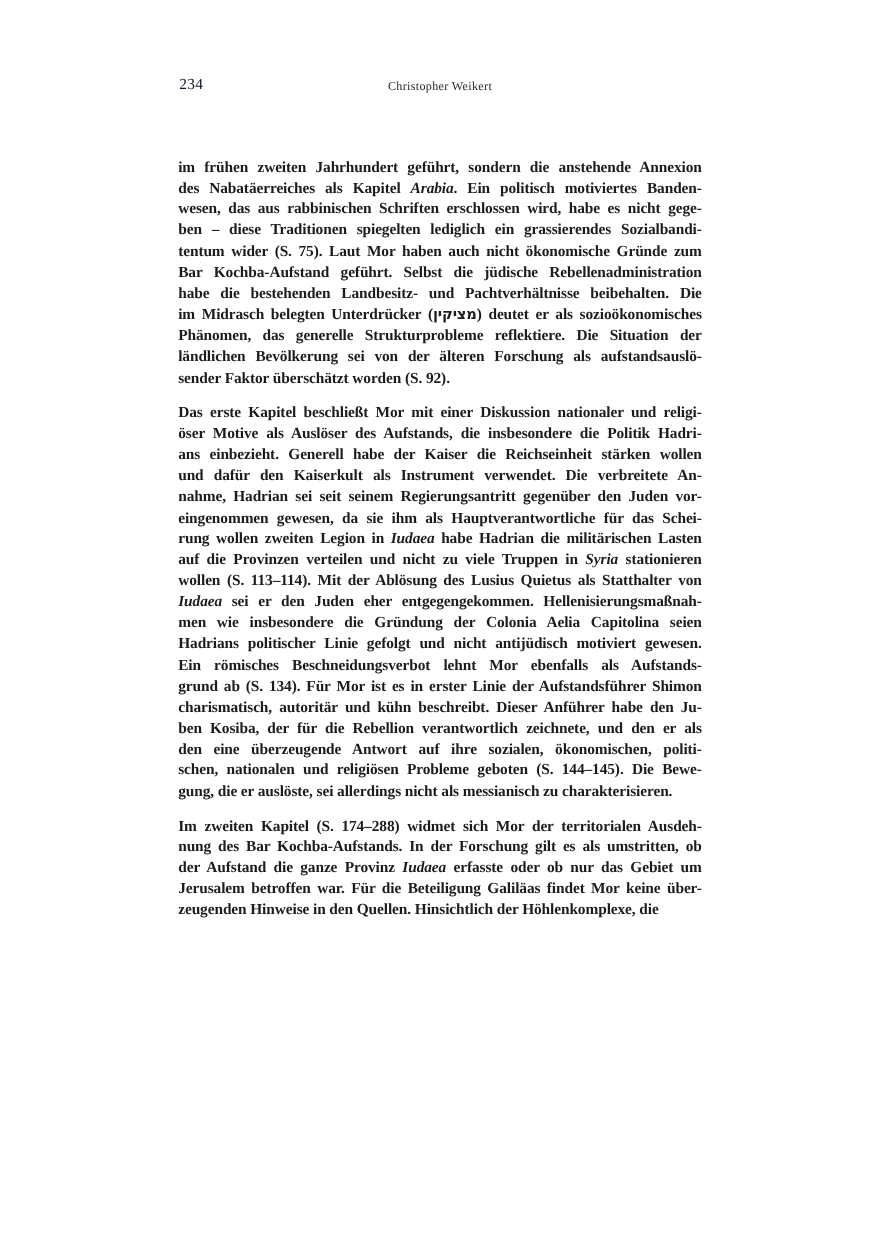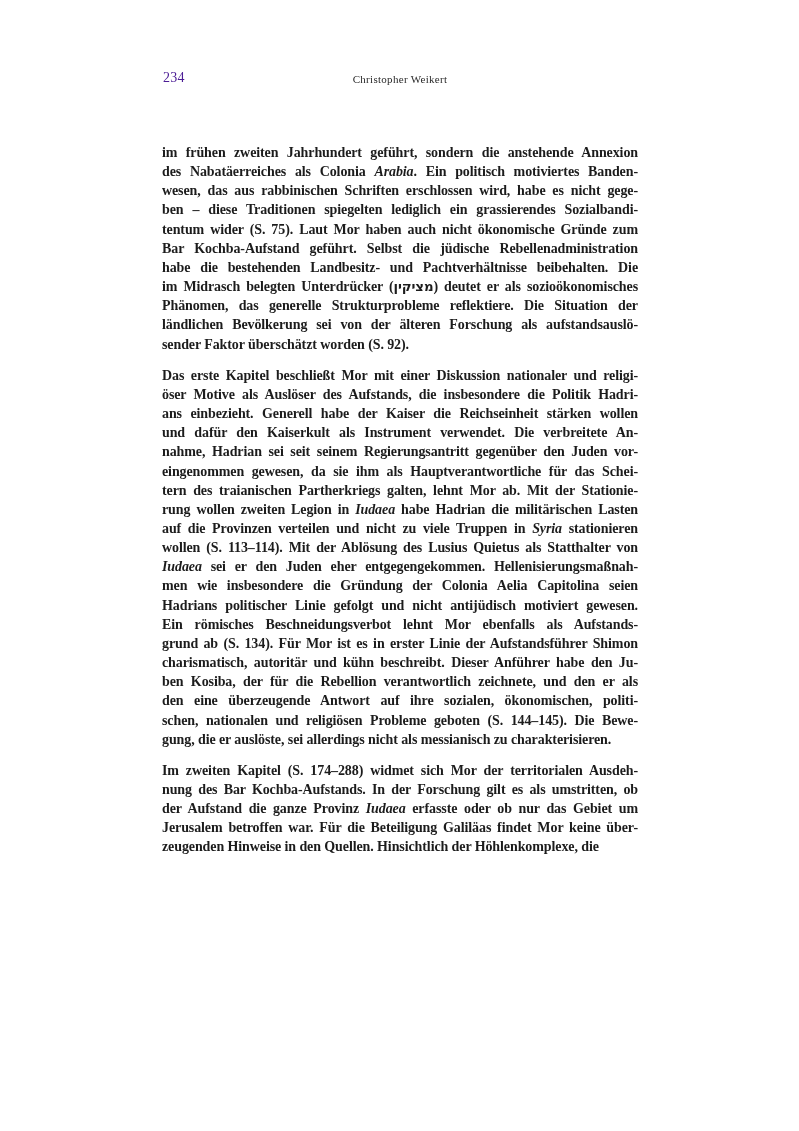--- a/index.html
+++ b/index.html
@@ -15,21 +15,21 @@
     overflow: hidden;
     font-family: "Liberation Serif", "DejaVu Serif", serif;
     color: #1c1c1c;
   }
   .pagenum {
     position: absolute;
     left: 163px;
     top: 70px;
     font-size: 14px;
     letter-spacing: 0.2px;
-    color: #4c1d95;
+    color: #0f172a;
   }
   .runhead {
     position: absolute;
     left: 162px;
     top: 73px;
     width: 476px;
     text-align: center;
     font-size: 11px;
     letter-spacing: 0.3px;
     color: #2a2a2a;
@@ -67,39 +67,38 @@
 </style>
 </head>
 <body>
 
 <div class="page">
   <div class="pagenum">234</div>
   <div class="runhead">Christopher Weikert</div>
   <div class="textblock">
       <div class="para">
         <div class="line"><span>im frühen zweiten Jahrhundert geführt, sondern die anstehende Annexion</span></div>
-        <div class="line"><span>des Nabatäerreiches als Colonia </span><span class="it">Arabia</span><span>. Ein politisch motiviertes Banden-</span></div>
+        <div class="line"><span>des Nabatäerreiches als Kapitel </span><span class="it">Arabia</span><span>. Ein politisch motiviertes Banden-</span></div>
         <div class="line"><span>wesen, das aus rabbinischen Schriften erschlossen wird, habe es nicht gege-</span></div>
         <div class="line"><span>ben – diese Traditionen spiegelten lediglich ein grassierendes Sozialbandi-</span></div>
         <div class="line"><span>tentum wider (S. 75). Laut Mor haben auch nicht ökonomische Gründe zum</span></div>
         <div class="line"><span>Bar Kochba-Aufstand geführt. Selbst die jüdische Rebellenadministration</span></div>
         <div class="line"><span>habe die bestehenden Landbesitz- und Pachtverhältnisse beibehalten. Die</span></div>
         <div class="line"><span>im Midrasch belegten Unterdrücker (</span><span class="heb">מציקין</span><span>) deutet er als sozioökonomisches</span></div>
         <div class="line"><span>Phänomen, das generelle Strukturprobleme reflektiere. Die Situation der</span></div>
         <div class="line"><span>ländlichen Bevölkerung sei von der älteren Forschung als aufstandsauslö-</span></div>
         <div class="line last"><span>sender Faktor überschätzt worden (S. 92).</span></div>
       </div>
       <div class="para">
         <div class="line"><span>Das erste Kapitel beschließt Mor mit einer Diskussion nationaler und religi-</span></div>
         <div class="line"><span>öser Motive als Auslöser des Aufstands, die insbesondere die Politik Hadri-</span></div>
         <div class="line"><span>ans einbezieht. Generell habe der Kaiser die Reichseinheit stärken wollen</span></div>
         <div class="line"><span>und dafür den Kaiserkult als Instrument verwendet. Die verbreitete An-</span></div>
         <div class="line"><span>nahme, Hadrian sei seit seinem Regierungsantritt gegenüber den Juden vor-</span></div>
         <div class="line"><span>eingenommen gewesen, da sie ihm als Hauptverantwortliche für das Schei-</span></div>
-        <div class="line"><span>tern des traianischen Partherkriegs galten, lehnt Mor ab. Mit der Stationie-</span></div>
         <div class="line"><span>rung wollen zweiten Legion in </span><span class="it">Iudaea</span><span> habe Hadrian die militärischen Lasten</span></div>
         <div class="line"><span>auf die Provinzen verteilen und nicht zu viele Truppen in </span><span class="it">Syria</span><span> stationieren</span></div>
         <div class="line"><span>wollen (S. 113–114). Mit der Ablösung des Lusius Quietus als Statthalter von</span></div>
         <div class="line"><span class="it">Iudaea</span><span> sei er den Juden eher entgegengekommen. Hellenisierungsmaßnah-</span></div>
         <div class="line"><span>men wie insbesondere die Gründung der Colonia Aelia Capitolina seien</span></div>
         <div class="line"><span>Hadrians politischer Linie gefolgt und nicht antijüdisch motiviert gewesen.</span></div>
         <div class="line"><span>Ein römisches Beschneidungsverbot lehnt Mor ebenfalls als Aufstands-</span></div>
         <div class="line"><span>grund ab (S. 134). Für Mor ist es in erster Linie der Aufstandsführer Shimon</span></div>
         <div class="line"><span>charismatisch, autoritär und kühn beschreibt. Dieser Anführer habe den Ju-</span></div>
         <div class="line"><span>ben Kosiba, der für die Rebellion verantwortlich zeichnete, und den er als</span></div>

